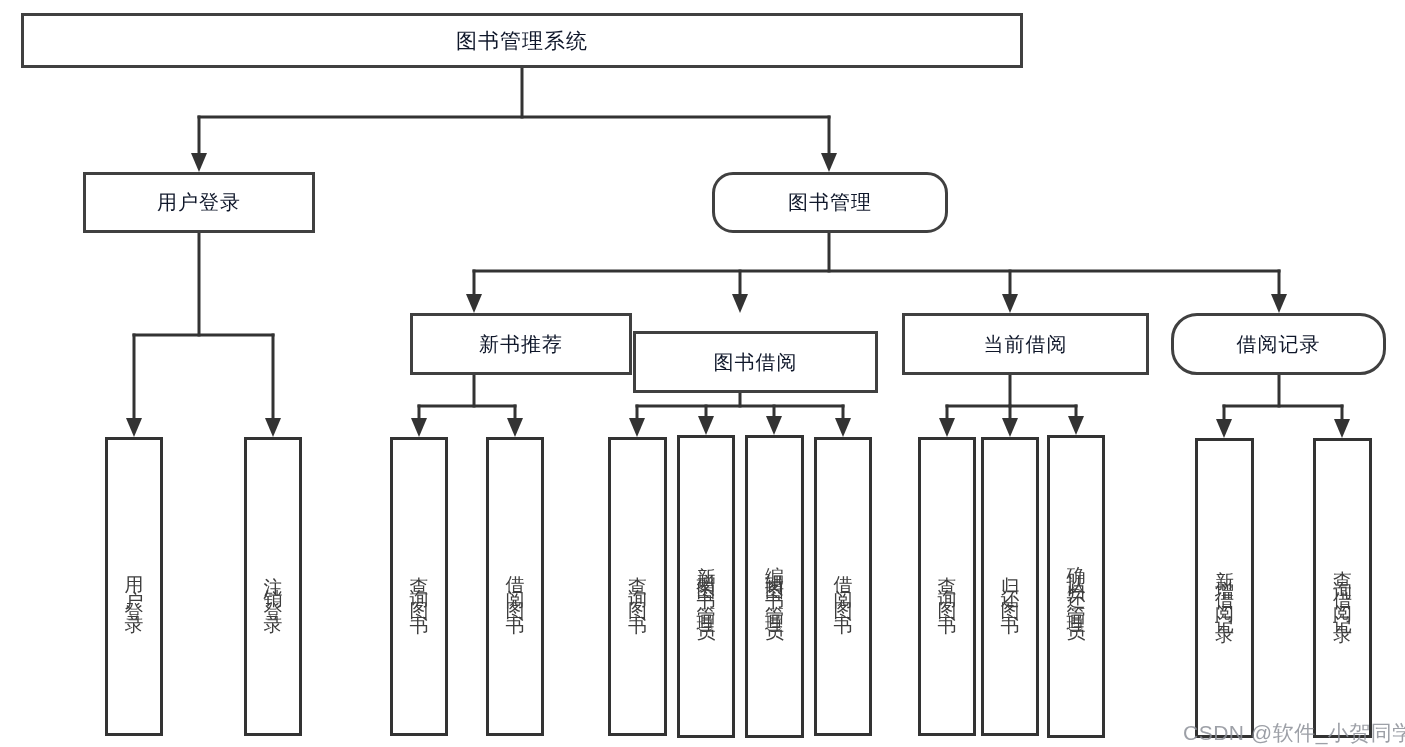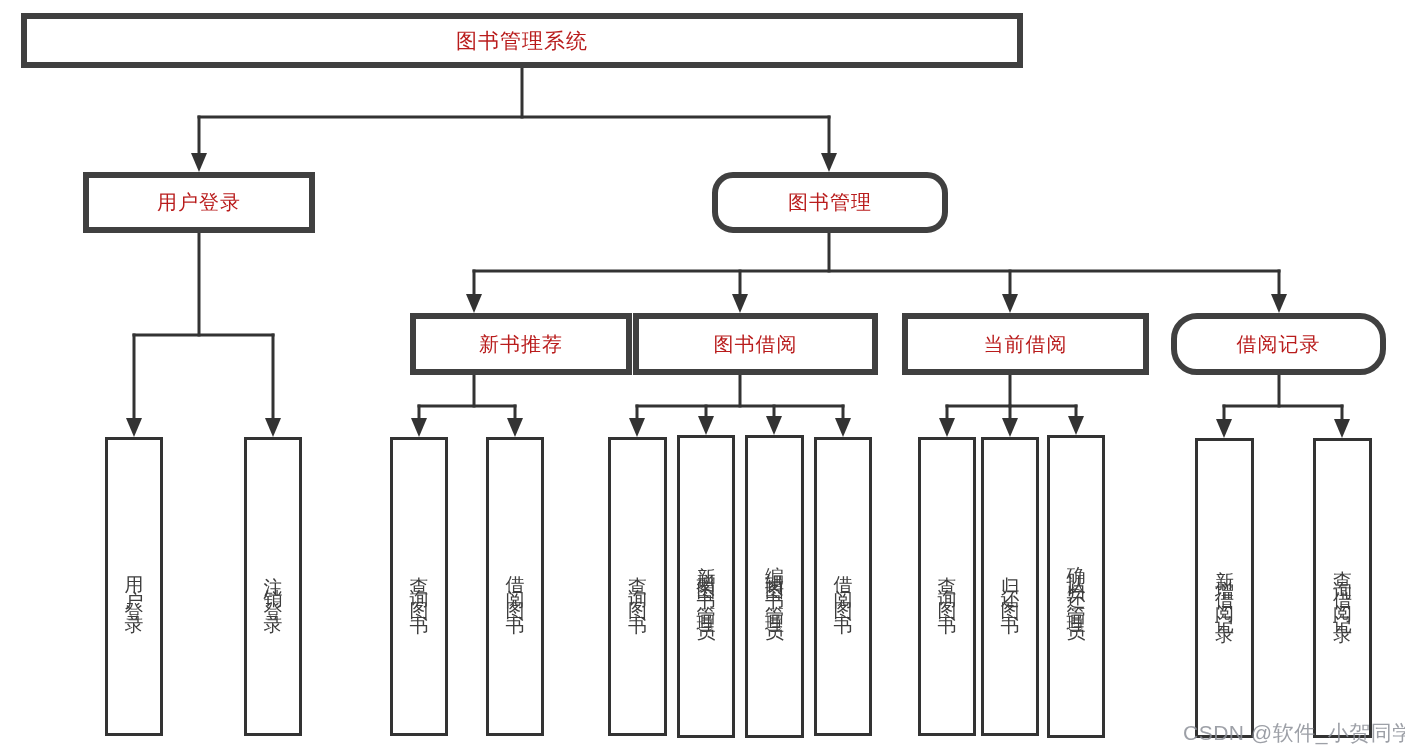--- a/index.html
+++ b/index.html
@@ -18,26 +18,26 @@
   .connectors {
     position: absolute;
     left: 0;
     top: 0;
     width: 1405px;
     height: 747px;
   }
   .node {
     position: absolute;
     box-sizing: border-box;
-    border: 6px solid #404040;
+    border: 3px solid #404040;
     background: #ffffff;
     display: flex;
     align-items: center;
     justify-content: center;
-    color: #b91c1c;
+    color: #0f172a;
     letter-spacing: 1px;
     z-index: 2;
   }
   .node.root  { font-size: 21px; }
   .node.level { font-size: 20px; }
   .leaf {
     position: absolute;
     box-sizing: border-box;
     border: 3px solid #333333;
     background: #ffffff;
@@ -126,21 +126,21 @@
       <line x1="1342" y1="406" x2="1342" y2="424" stroke="#333333" stroke-width="3" stroke-linecap="square"></line>
       <polygon points="1334,419 1350,419 1342,438" fill="#333333"></polygon>
     </svg>
 
   <div class="node root" style="left:21px; top:13px; width:1002px; height:55px;">图书管理系统</div>
 
   <div class="node level" style="left:83px; top:172px; width:232px; height:61px;">用户登录</div>
   <div class="node level" style="left:712px; top:172px; width:236px; height:61px;border-radius:21px;">图书管理</div>
 
   <div class="node level" style="left:363px; top:313px; width:222px; height:62px;margin-left:47px;">新书推荐</div>
-  <div class="node level" style="left:633px; top:313px; width:245px; height:62px;">图书借阅</div>
+  <div class="node level" style="left:633px; top:331px; width:245px; height:62px;">图书借阅</div>
   <div class="node level" style="left:902px; top:313px; width:247px; height:62px;">当前借阅</div>
   <div class="node level" style="left:1171px; top:313px; width:215px; height:62px;border-radius:26px;">借阅记录</div>
 
   <div class="leaf" style="left:105px; top:437px; width:58px; height:299px;">
     <span>用户登录</span>
   </div>
   <div class="leaf" style="left:244px; top:437px; width:58px; height:299px;">
     <span>注销登录</span>
   </div>
   <div class="leaf" style="left:390px; top:437px; width:58px; height:299px;">

